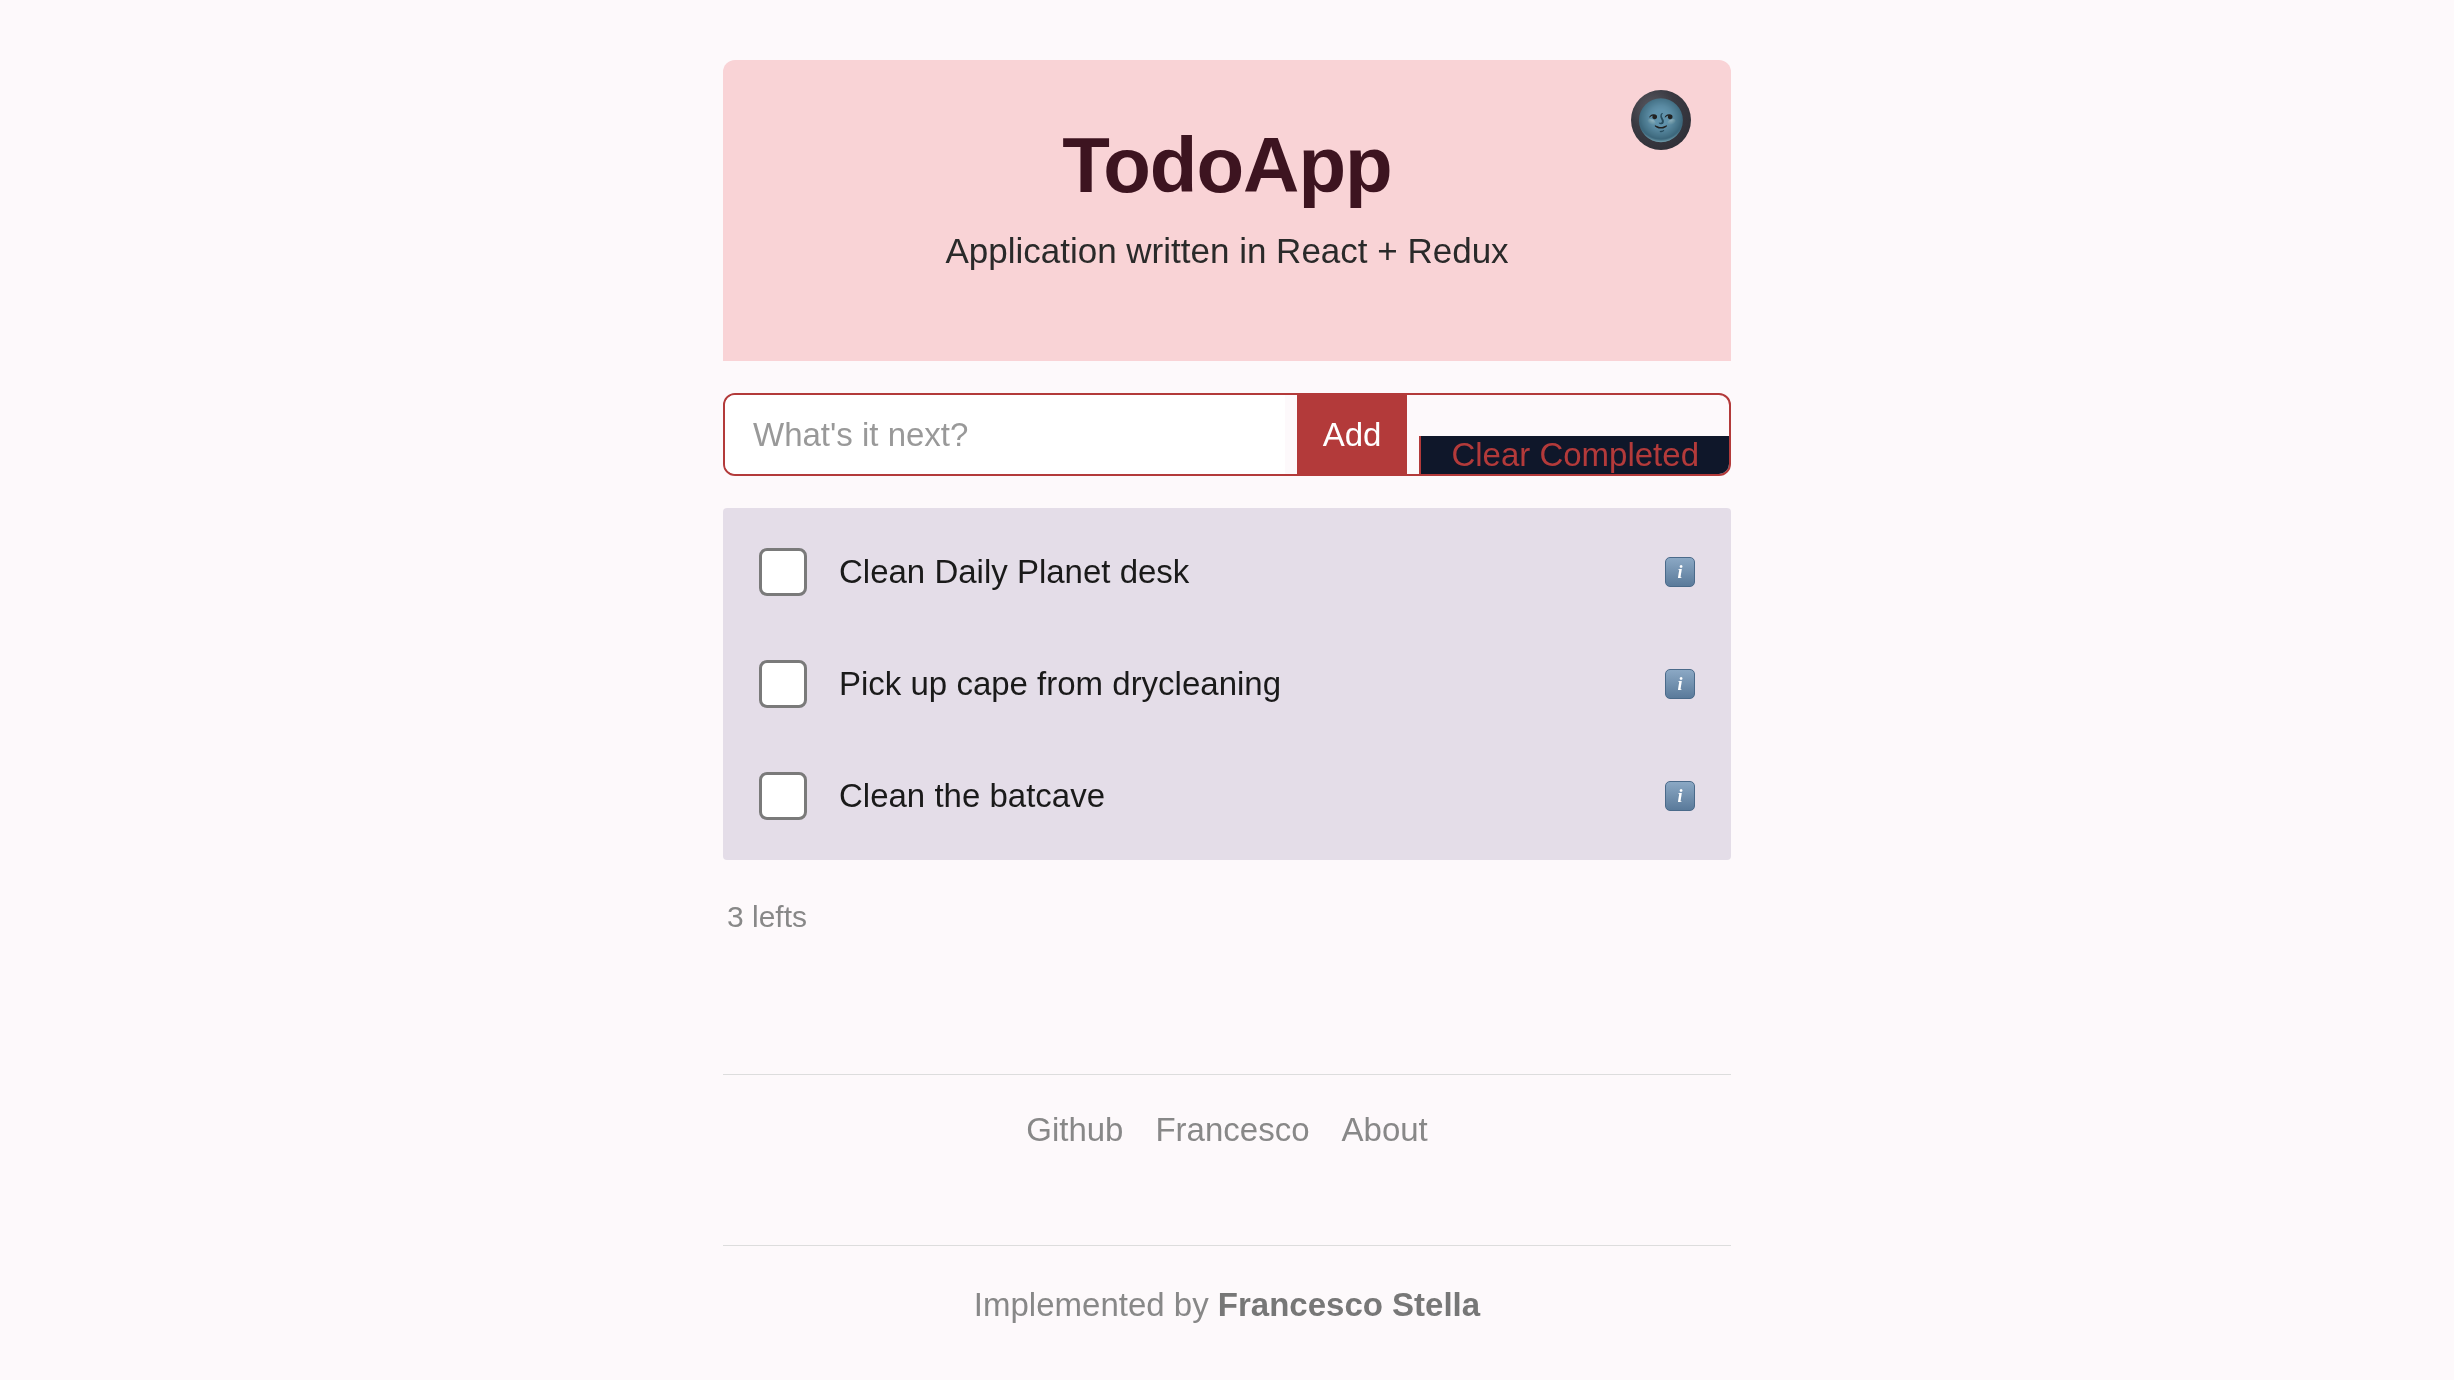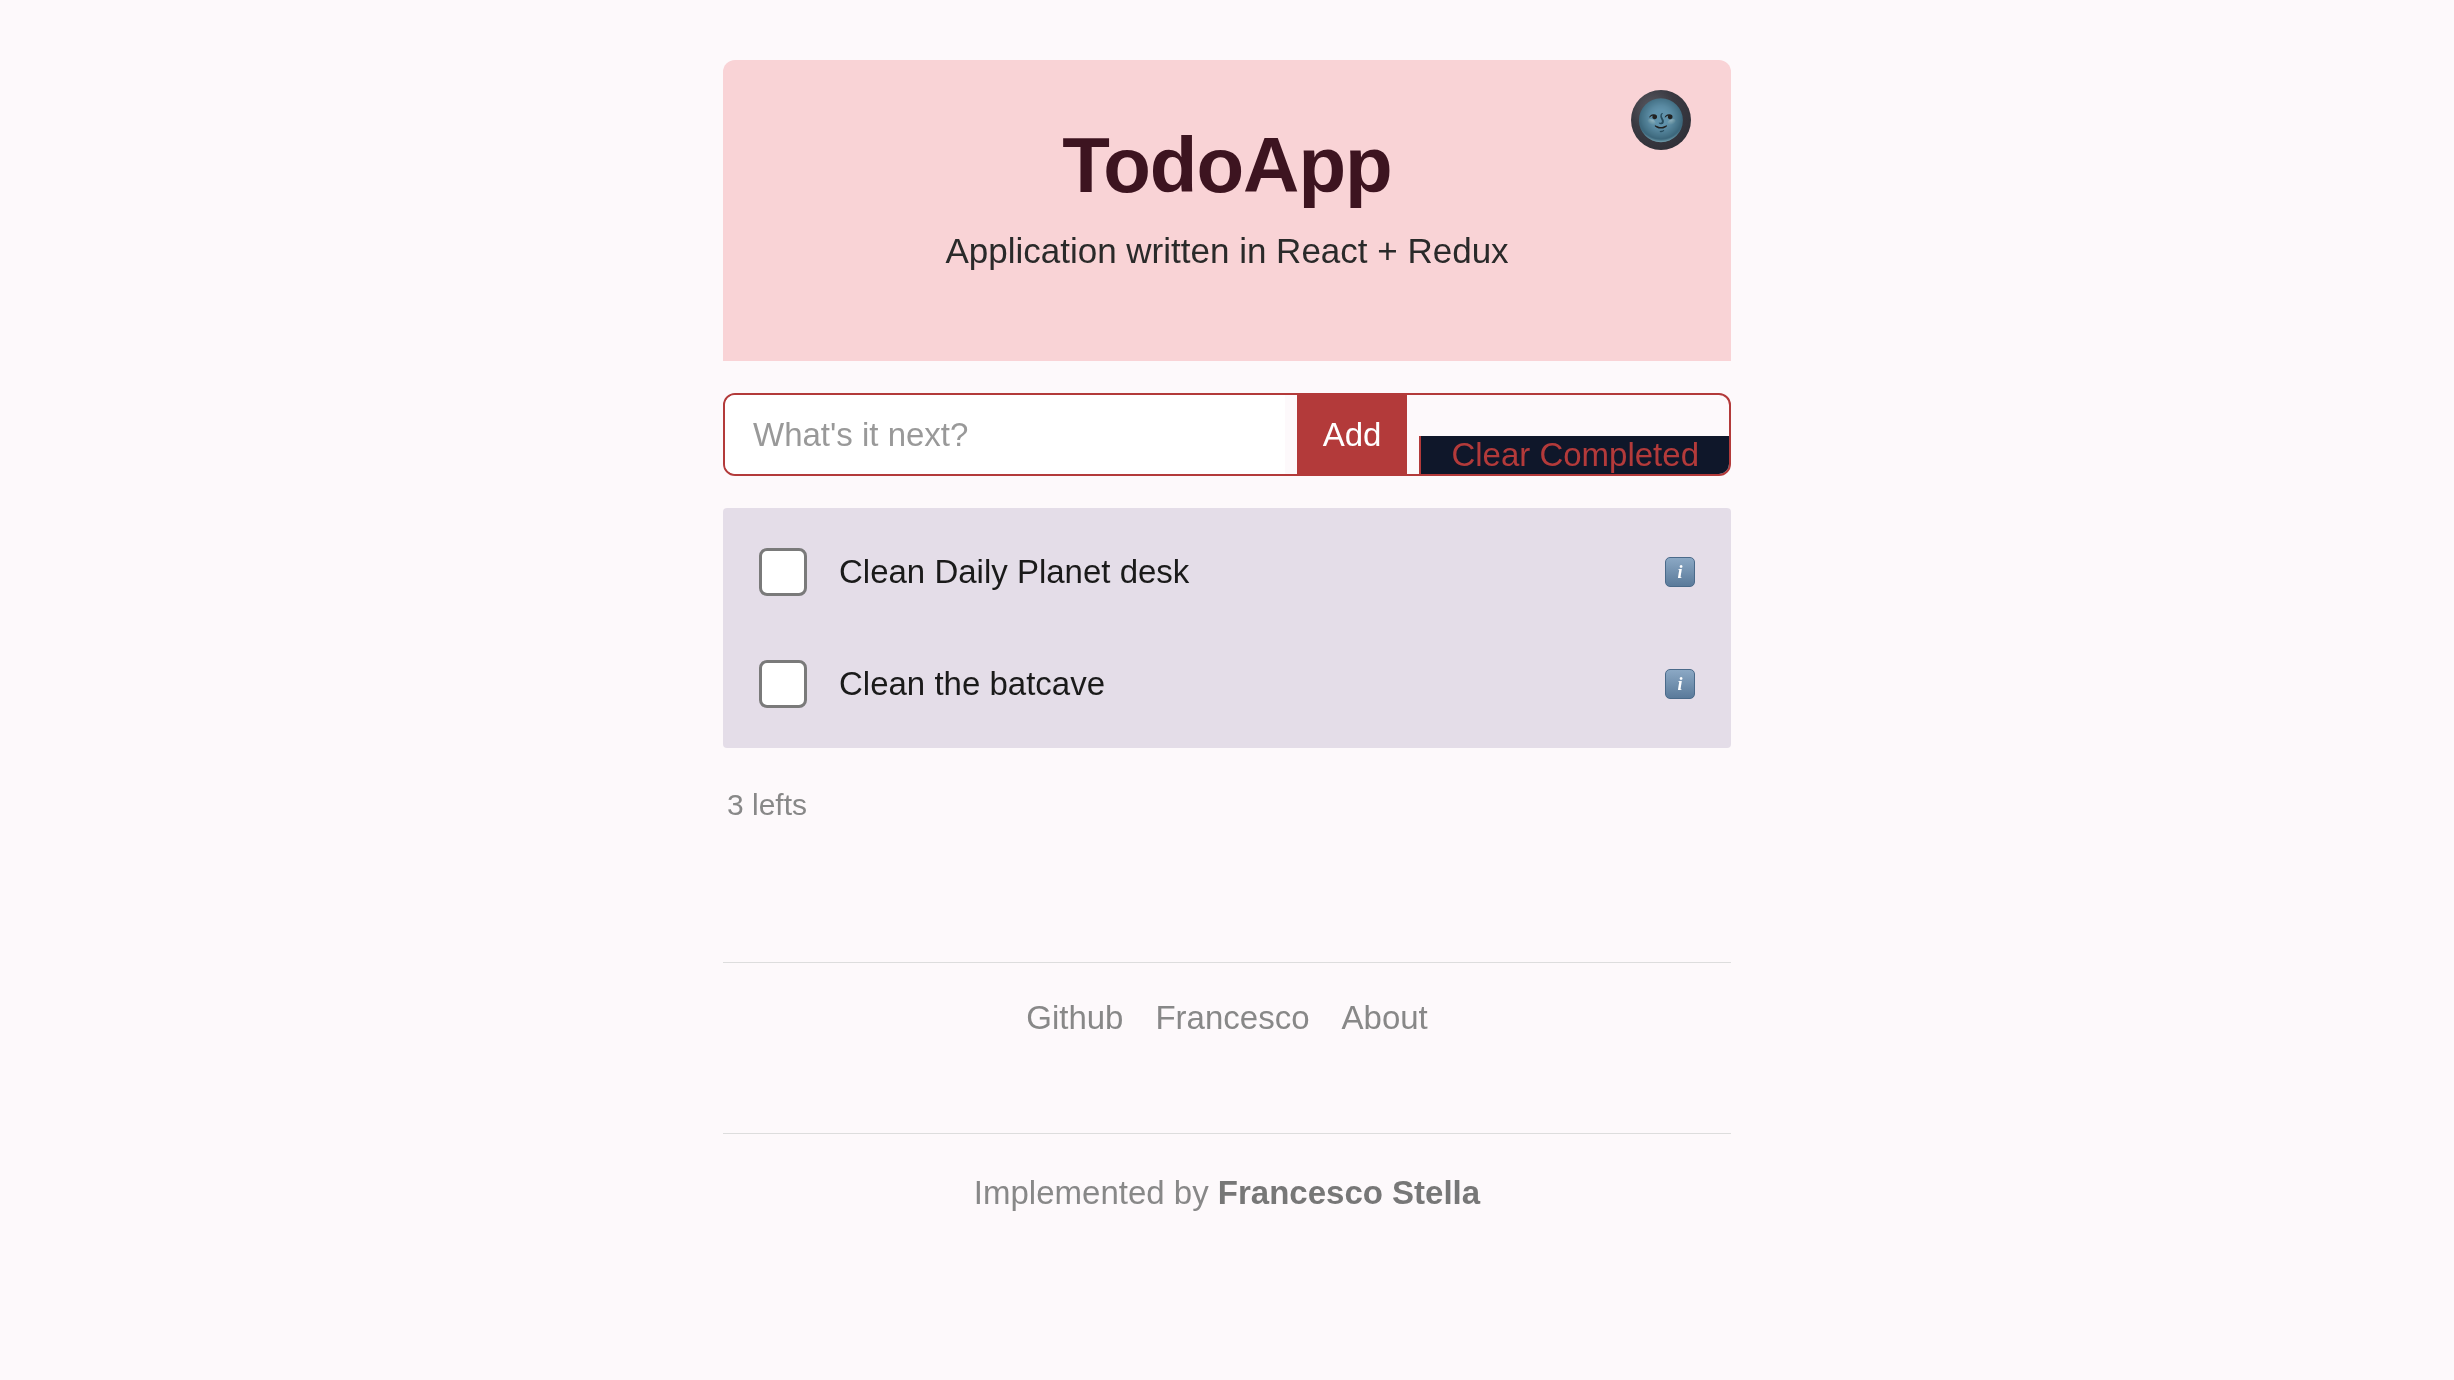--- a/index.html
+++ b/index.html
@@ -217,20 +217,25 @@
   </div>
 
   <div class="todo-list">
     <div class="todo-item">
       <div class="checkbox"></div>
       <div class="todo-text">Clean Daily Planet desk</div>
       <div class="info-icon"></div>
     </div>
     <div class="todo-item">
       <div class="checkbox"></div>
+      <div class="todo-text">Pick up cape from drycleaning</div>
+      <div class="info-icon"></div>
+    </div>
+    <div class="todo-item">
+      <div class="checkbox"></div>
       <div class="todo-text">Clean the batcave</div>
       <div class="info-icon"></div>
     </div>
   </div>
 
   <div class="counter">3 lefts</div>
 
   <div class="footer">
     <div class="footer-links">
       <a class="footer-link">Github</a>

